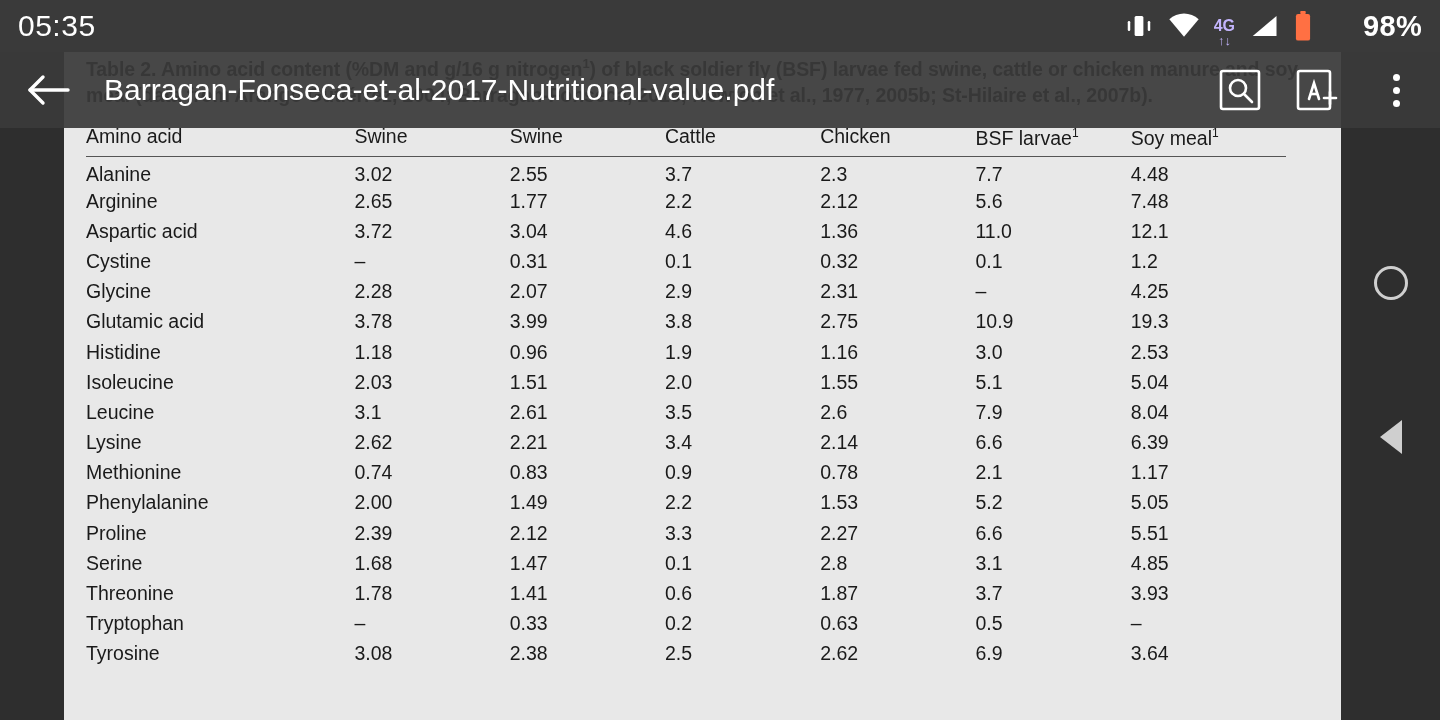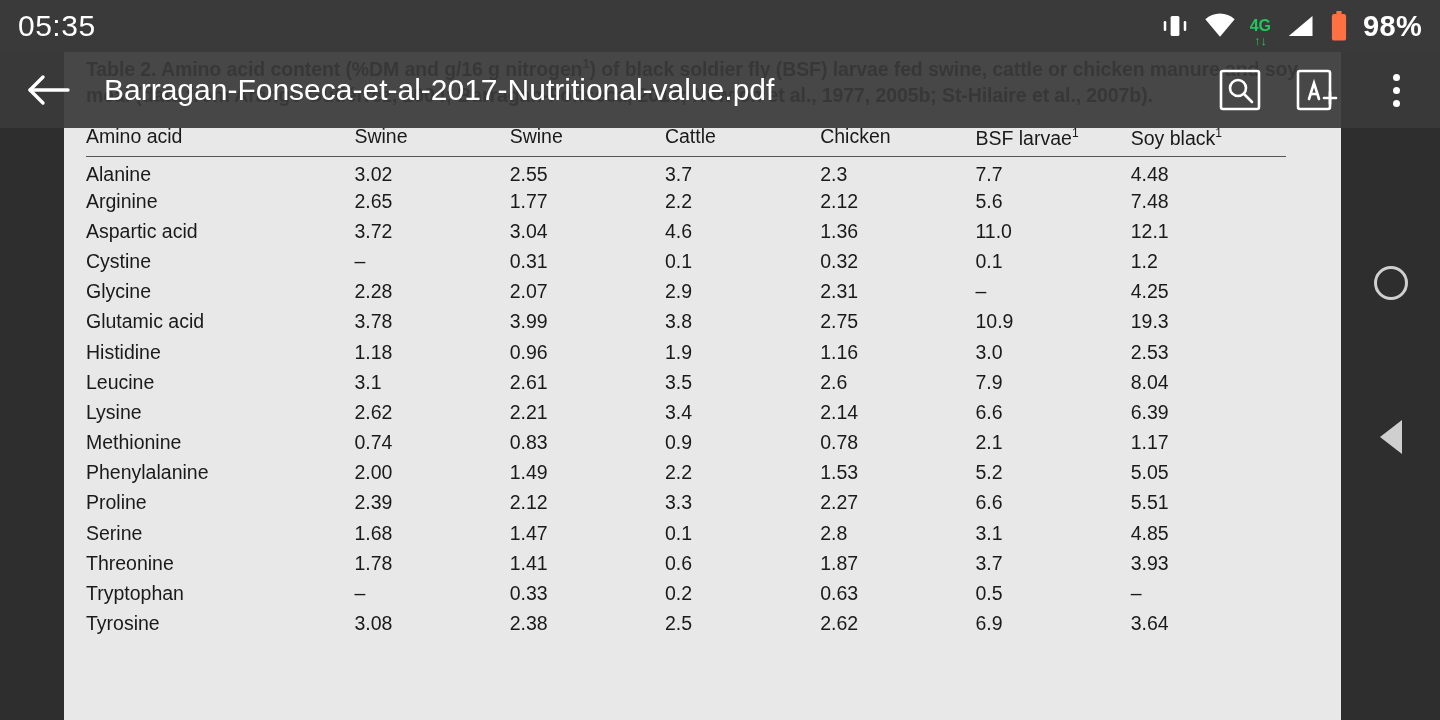--- a/index.html
+++ b/index.html
@@ -36,24 +36,25 @@
     display: flex; align-items: center;
     gap: 14px;
     color: #ffffff;
   }
   .status-icon { display: flex; align-items: center; justify-content: center; }
   .battery-pct {
     color: #ffffff;
     font-size: 29px;
     font-weight: bold;
     letter-spacing: 0.3px;
+    margin-left: 36px;
   }
   .net-label {
     position: relative;
-    color: #22c55e;
+    color: #c4b5fd;
     font-size: 16px;
     font-weight: bold;
     line-height: 1;
   }
   .net-label .arrows {
     position: absolute; left: 50%; transform: translateX(-50%);
     top: 16px;
     font-size: 13px;
   }
 
@@ -217,21 +218,21 @@
             <col class="col-val">
         </colgroup>
         <thead>
           <tr>
             <th>Amino acid</th>
             <th>Swine</th>
             <th>Swine</th>
             <th>Cattle</th>
             <th>Chicken</th>
             <th><span>BSF larvae</span><span class="sup">1</span></th>
-            <th><span>Soy black</span><span class="sup">1</span></th>
+            <th><span>Soy meal</span><span class="sup">1</span></th>
           </tr>
         </thead>
         <tbody id="table-body">
             <tr>
               <td>Alanine</td>
               <td>3.02</td>
               <td>2.55</td>
               <td>3.7</td>
               <td>2.3</td>
               <td>7.7</td>
@@ -283,20 +284,29 @@
               <td>19.3</td>
             </tr>
             <tr>
               <td>Histidine</td>
               <td>1.18</td>
               <td>0.96</td>
               <td>1.9</td>
               <td>1.16</td>
               <td>3.0</td>
               <td>2.53</td>
+            </tr>
+            <tr>
+              <td>Isoleucine</td>
+              <td>2.03</td>
+              <td>1.51</td>
+              <td>2.0</td>
+              <td>1.55</td>
+              <td>5.1</td>
+              <td>5.04</td>
             </tr>
             <tr>
               <td>Leucine</td>
               <td>3.1</td>
               <td>2.61</td>
               <td>3.5</td>
               <td>2.6</td>
               <td>7.9</td>
               <td>8.04</td>
             </tr>

